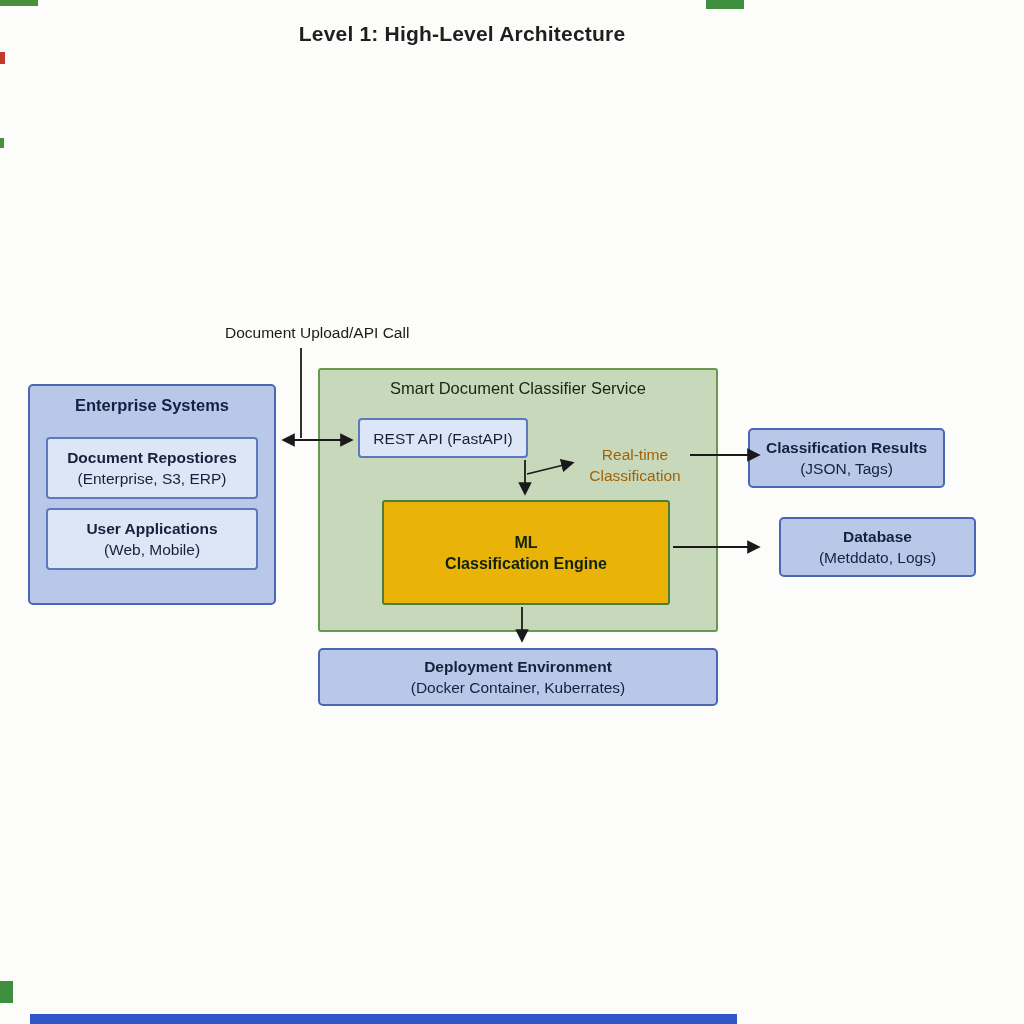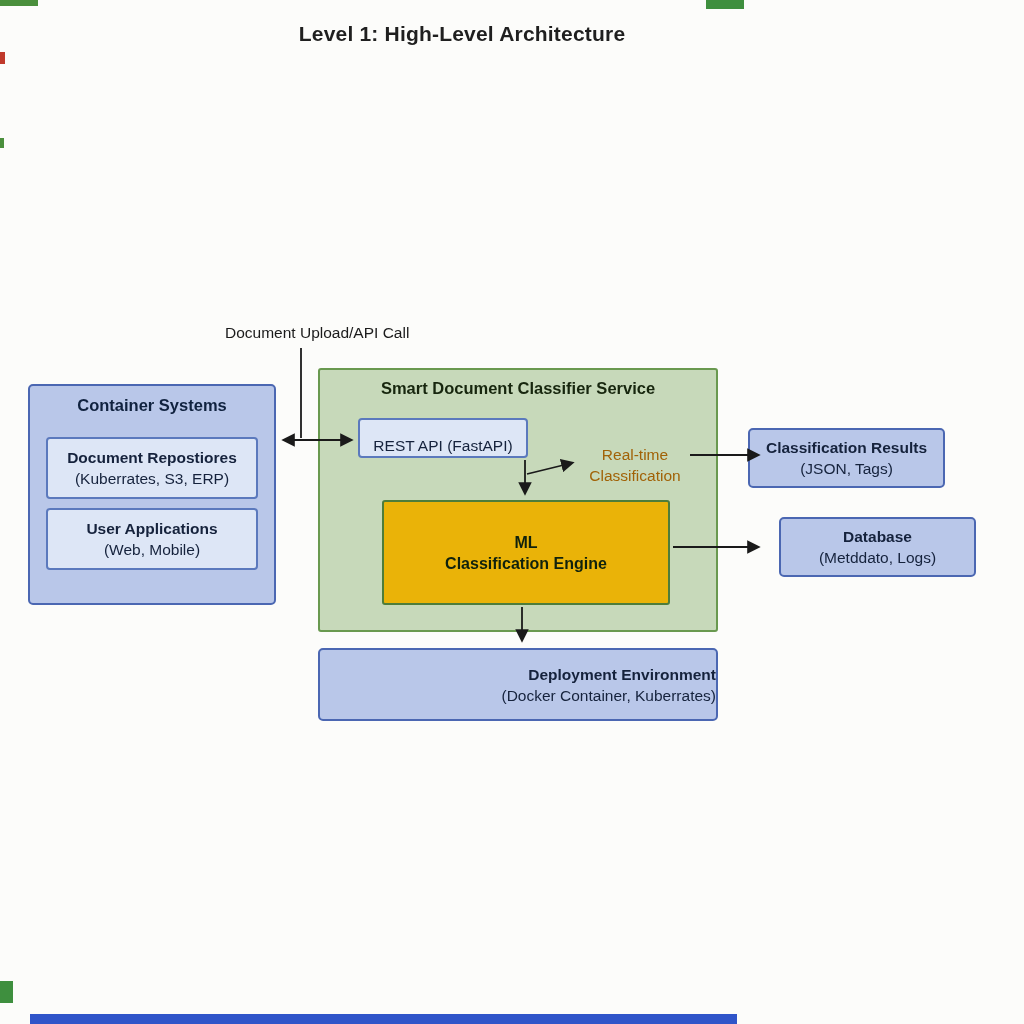--- a/index.html
+++ b/index.html
@@ -39,21 +39,21 @@
   }
   .ml-box{
     background:#eab308;
     border:2px solid #4e7d3a;
     border-radius:3px;
   }
   .box-heading{
     font-size:16.5px;font-weight:700;text-align:center;color:#10223f;
   }
   .green-heading{
-    font-size:16.5px;font-weight:700;text-align:center;color:#17260e;
+    font-size:16.5px;font-weight:400;text-align:center;color:#17260e;
   }
   .two-line{
     display:flex;flex-direction:column;justify-content:center;align-items:center;
     text-align:center;line-height:21px;font-size:15.5px;color:#15223c;font-weight:500;
   }
   .two-line .l1{font-weight:600;}
   .realtime-label{
     text-align:center;line-height:21px;font-size:15.5px;color:#a16207;font-weight:500;
   }
   svg.wires{position:absolute;left:0;top:0;pointer-events:none;}
@@ -62,36 +62,36 @@
 </head>
 <body>
 
 <div class="canvas">
 
   <div class="abs page-title">Level 1: High-Level Architecture</div>
 
   <div class="abs flow-label" style="left:225px;top:324px;">Document Upload/API Call</div>
 
   <div class="abs blue-box" style="left:28px;top:384px;width:248px;height:221px;">
-    <div class="box-heading" style="margin-top:10px;">Container Systems</div>
+    <div class="box-heading" style="margin-top:10px;">Enterprise Systems</div>
     <div class="abs inner-blue two-line" style="left:16px;top:51px;width:212px;height:62px;">
       <div class="l1">Document Repostiores</div>
-      <div>(Kuberrates, S3, ERP)</div>
+      <div>(Enterprise, S3, ERP)</div>
     </div>
     <div class="abs inner-blue two-line" style="left:16px;top:122px;width:212px;height:62px;">
       <div class="l1">User Applications</div>
       <div>(Web, Mobile)</div>
     </div>
   </div>
 
   <div class="abs green-box" style="left:318px;top:368px;width:400px;height:264px;">
     <div class="green-heading" style="margin-top:9px;">Smart Document Classifier Service</div>
   </div>
 
-  <div class="abs inner-blue two-line" style="left:358px;top:418px;width:170px;height:40px;font-weight:500;justify-content:flex-end;">
+  <div class="abs inner-blue two-line" style="left:358px;top:418px;width:170px;height:40px;font-weight:500;">
     <div>REST API (FastAPI)</div>
   </div>
 
   <div class="abs realtime-label" style="left:578px;top:444px;width:114px;">
     <div>Real-time</div>
     <div>Classification</div>
   </div>
 
   <div class="abs ml-box two-line" style="left:382px;top:500px;width:288px;height:105px;">
     <div style="font-weight:700;font-size:16px;color:#10220d;">ML</div>
@@ -101,21 +101,21 @@
   <div class="abs blue-box two-line" style="left:748px;top:428px;width:197px;height:60px;">
     <div class="l1">Classification Results</div>
     <div>(JSON, Tags)</div>
   </div>
 
   <div class="abs blue-box two-line" style="left:768px;top:517px;width:197px;height:60px;margin-left:11px;">
     <div class="l1">Database</div>
     <div>(Metddato, Logs)</div>
   </div>
 
-  <div class="abs blue-box two-line" style="left:318px;top:648px;width:400px;height:73px;align-items:flex-end;">
+  <div class="abs blue-box two-line" style="left:318px;top:648px;width:400px;height:58px;">
     <div class="l1">Deployment Environment</div>
     <div>(Docker Container, Kuberrates)</div>
   </div>
 
   <svg class="wires" width="1024" height="1024" viewBox="0 0 1024 1024">
     <defs>
       <marker id="arr" viewBox="0 0 10 10" refX="8" refY="5" markerWidth="7.5" markerHeight="7.5" orient="auto-start-reverse">
         <path d="M0,0 L10,5 L0,10 z" fill="#1a1a1a"></path>
       </marker>
     </defs>

